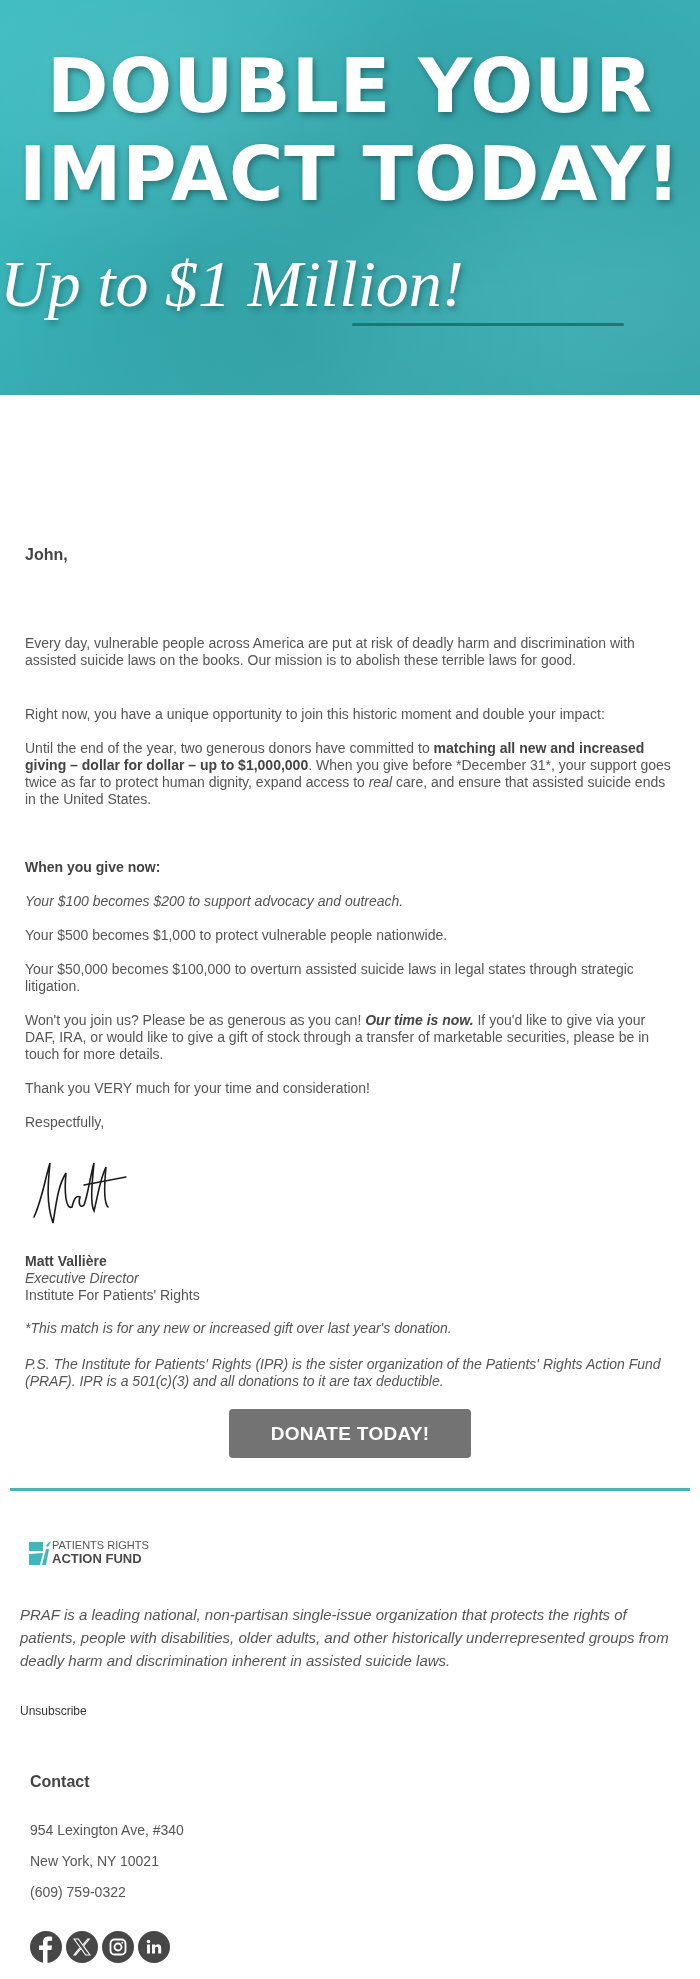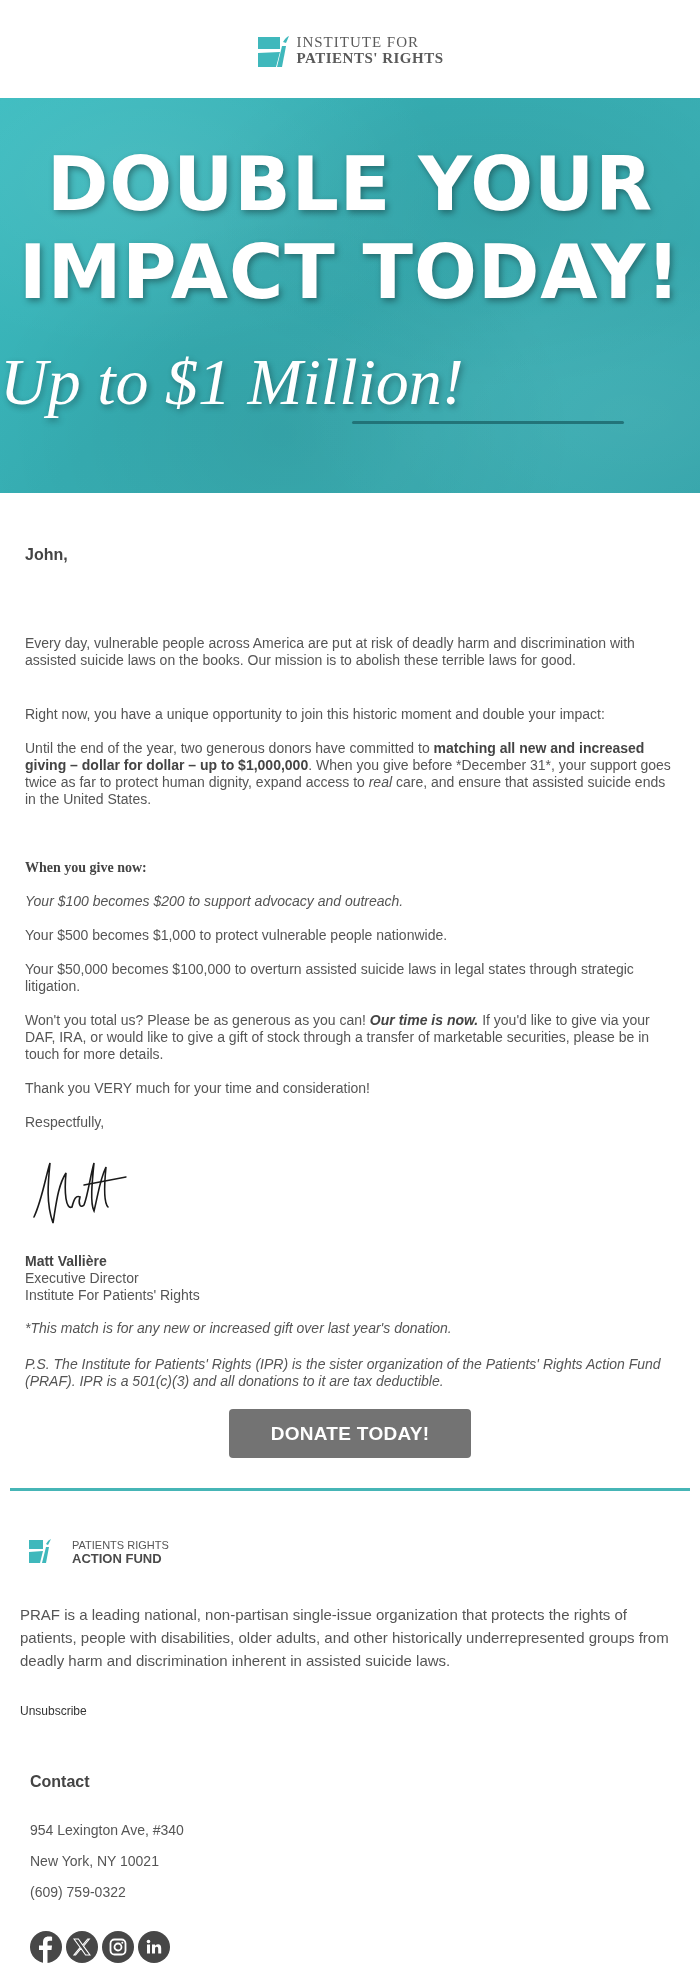--- a/index.html
+++ b/index.html
@@ -30,80 +30,66 @@
     font-family: "Liberation Serif", serif; font-style: italic; font-size: 66px; line-height: 80px;
     text-shadow: 2px 3px 6px rgba(0,0,0,0.3); }
   .hero-underline { position: absolute; left: 352px; top: 323px; width: 272px; height: 3px; background: #1f6e72; border-radius: 2px; opacity: 0.9; }
   .greeting { position: absolute; left: 25px; top: 546px; font-size: 16px; font-weight: bold; color: #444; }
   .para { position: absolute; left: 25px; width: 650px; font-size: 14px; line-height: 17px; color: #555555; }
   .para b { color: #444; }
 
   .signature { position: absolute; left: 28px; top: 1155px; width: 110px; height: 75px; }
   .sig-name { position: absolute; left: 25px; top: 1253px; font-size: 14px; line-height: 17px; color: #555; }
   .sig-name .n { font-weight: bold; color: #444; }
-  .sig-name .t { }
+  .sig-name .t { font-style: italic; }
   .italic-note { font-style: italic; }
 
   .donate-btn { position: absolute; left: 229px; top: 1409px; width: 242px; height: 49px; background: #737373; border-radius: 4px;
     color: #ffffff; font-size: 19px; font-weight: bold; display: flex; align-items: center; justify-content: center; letter-spacing: 0.3px; }
   .divider { position: absolute; left: 10px; top: 1488px; width: 680px; height: 3px; background: #46b5b6; }
 
   
-  .footer-logo { position: absolute; left: 28px; top: 1538px; display: flex; align-items: flex-start; gap: 20px; }
+  .footer-logo { position: absolute; left: 28px; top: 1538px; display: flex; align-items: flex-end; gap: 0; }
   .footer-logo .mark { width: 24px; height: 26px; }
   .footer-logo .txt { line-height: 14px; color: #555; }
   .footer-logo .a { font-size: 11px; letter-spacing: 0; }
   .footer-logo .b { font-size: 13px; font-weight: bold; color: #4a4a4a; }
-  .praf-para { position: absolute; left: 20px; width: 660px; top: 1603px; font-size: 15px; line-height: 23px; color: #555; }
+  .praf-para { position: absolute; left: 20px; width: 660px; top: 1603px; font-size: 15px; line-height: 23px; color: #555; font-style: italic; }
   .unsubscribe { position: absolute; left: 20px; top: 1704px; font-size: 12px; color: #333; text-decoration: none; }
   .contact-title { position: absolute; left: 30px; top: 1773px; font-size: 16px; font-weight: bold; color: #444; }
   .contact-line { position: absolute; left: 30px; font-size: 14px; color: #555; }
   .socials { position: absolute; left: 30px; top: 1931px; display: flex; gap: 4px; }
   .social { width: 32px; height: 32px; border-radius: 50%; background: #474747; display: flex; align-items: center; justify-content: center; }
   .social svg { display: block; }
 </style>
 </head>
 <body>
 
 <div class="page">
 
-  <div class="header">
-    <div class="logo">
-      <svg class="logo-mark" viewBox="0 0 34 34">
-        <path d="M2 3 L24 3 L24 15 L2 15 Z" fill="#3fb8bc"></path>
-        <path d="M2 19 L24 18 L20 33 L2 33 Z" fill="#3fb8bc"></path>
-        <path d="M27 8 Q30 3 33 2 L30 9 Z" fill="#3fb8bc"></path>
-        <path d="M26 12 L30 12 L26 33 L21 33 Z" fill="#3fb8bc"></path>
-      </svg>
-      <div class="logo-text">
-        <div class="l1">INSTITUTE FOR</div>
-        <div class="l2">PATIENTS' RIGHTS</div>
-      </div>
-    </div>
-  </div>
 
   <div class="hero">
     <div class="hero-title">
       <div>DOUBLE YOUR</div>
       <div>IMPACT TODAY!</div>
     </div>
     <div class="hero-sub">Up to $1 Million!</div>
     <div class="hero-underline"></div>
   </div>
 
   <div class="greeting">John,</div>
 
   <p class="para" style="top:587px;margin-top:48px;">Every day, vulnerable people across America are put at risk of deadly harm and discrimination with assisted suicide laws on the books. Our mission is to abolish these terrible laws for good.</p>
   <p class="para" style="top:706px;">Right now, you have a unique opportunity to join this historic moment and double your impact:</p>
   <p class="para" style="top:740px;"><span>Until the end of the year, two generous donors have committed to </span><b>matching all new and increased giving – dollar for dollar – up to $1,000,000</b><span>. When you give before *December 31*, your support goes twice as far to protect human dignity, expand access to </span><i>real</i><span> care, and ensure that assisted suicide ends in the United States.</span></p>
-  <p class="para" style="top:859px;font-family:Liberation Serif, serif;"><b>When you give now:</b></p>
+  <p class="para" style="top:859px;"><b>When you give now:</b></p>
   <p class="para" style="top:893px;font-style:italic;">Your $100 becomes $200 to support advocacy and outreach.</p>
   <p class="para" style="top:927px;">Your $500 becomes $1,000 to protect vulnerable people nationwide.</p>
   <p class="para" style="top:961px;">Your $50,000 becomes $100,000 to overturn assisted suicide laws in legal states through strategic litigation.</p>
-  <p class="para" style="top:1012px;"><span>Won't you total us? Please be as generous as you can! </span><b><i>Our time is now.</i></b><span> If you'd like to give via your DAF, IRA, or would like to give a gift of stock through a transfer of marketable securities, please be in touch for more details.</span></p>
+  <p class="para" style="top:1012px;"><span>Won't you join us? Please be as generous as you can! </span><b><i>Our time is now.</i></b><span> If you'd like to give via your DAF, IRA, or would like to give a gift of stock through a transfer of marketable securities, please be in touch for more details.</span></p>
   <p class="para" style="top:1080px;">Thank you VERY much for your time and consideration!</p>
   <p class="para" style="top:1114px;">Respectfully,</p>
 
   <svg class="signature" viewBox="0 0 110 75">
     <path d="M6 62 C 14 45, 18 20, 22 8 C 20 28, 18 48, 25 68 C 28 50, 30 30, 38 18 C 36 38, 38 55, 44 52 C 46 44, 48 40, 52 42 C 50 48, 52 54, 56 50 C 60 40, 62 22, 66 8 C 64 28, 62 48, 66 56 C 70 40, 72 24, 78 12 C 76 32, 76 48, 80 52" fill="none" stroke="#1a1a1a" stroke-width="1.6" stroke-linecap="round"></path>
     <path d="M56 30 L 98 22" fill="none" stroke="#1a1a1a" stroke-width="1.4" stroke-linecap="round"></path>
   </svg>
 
   <div class="sig-name">
     <div class="n">Matt Vallière</div>

